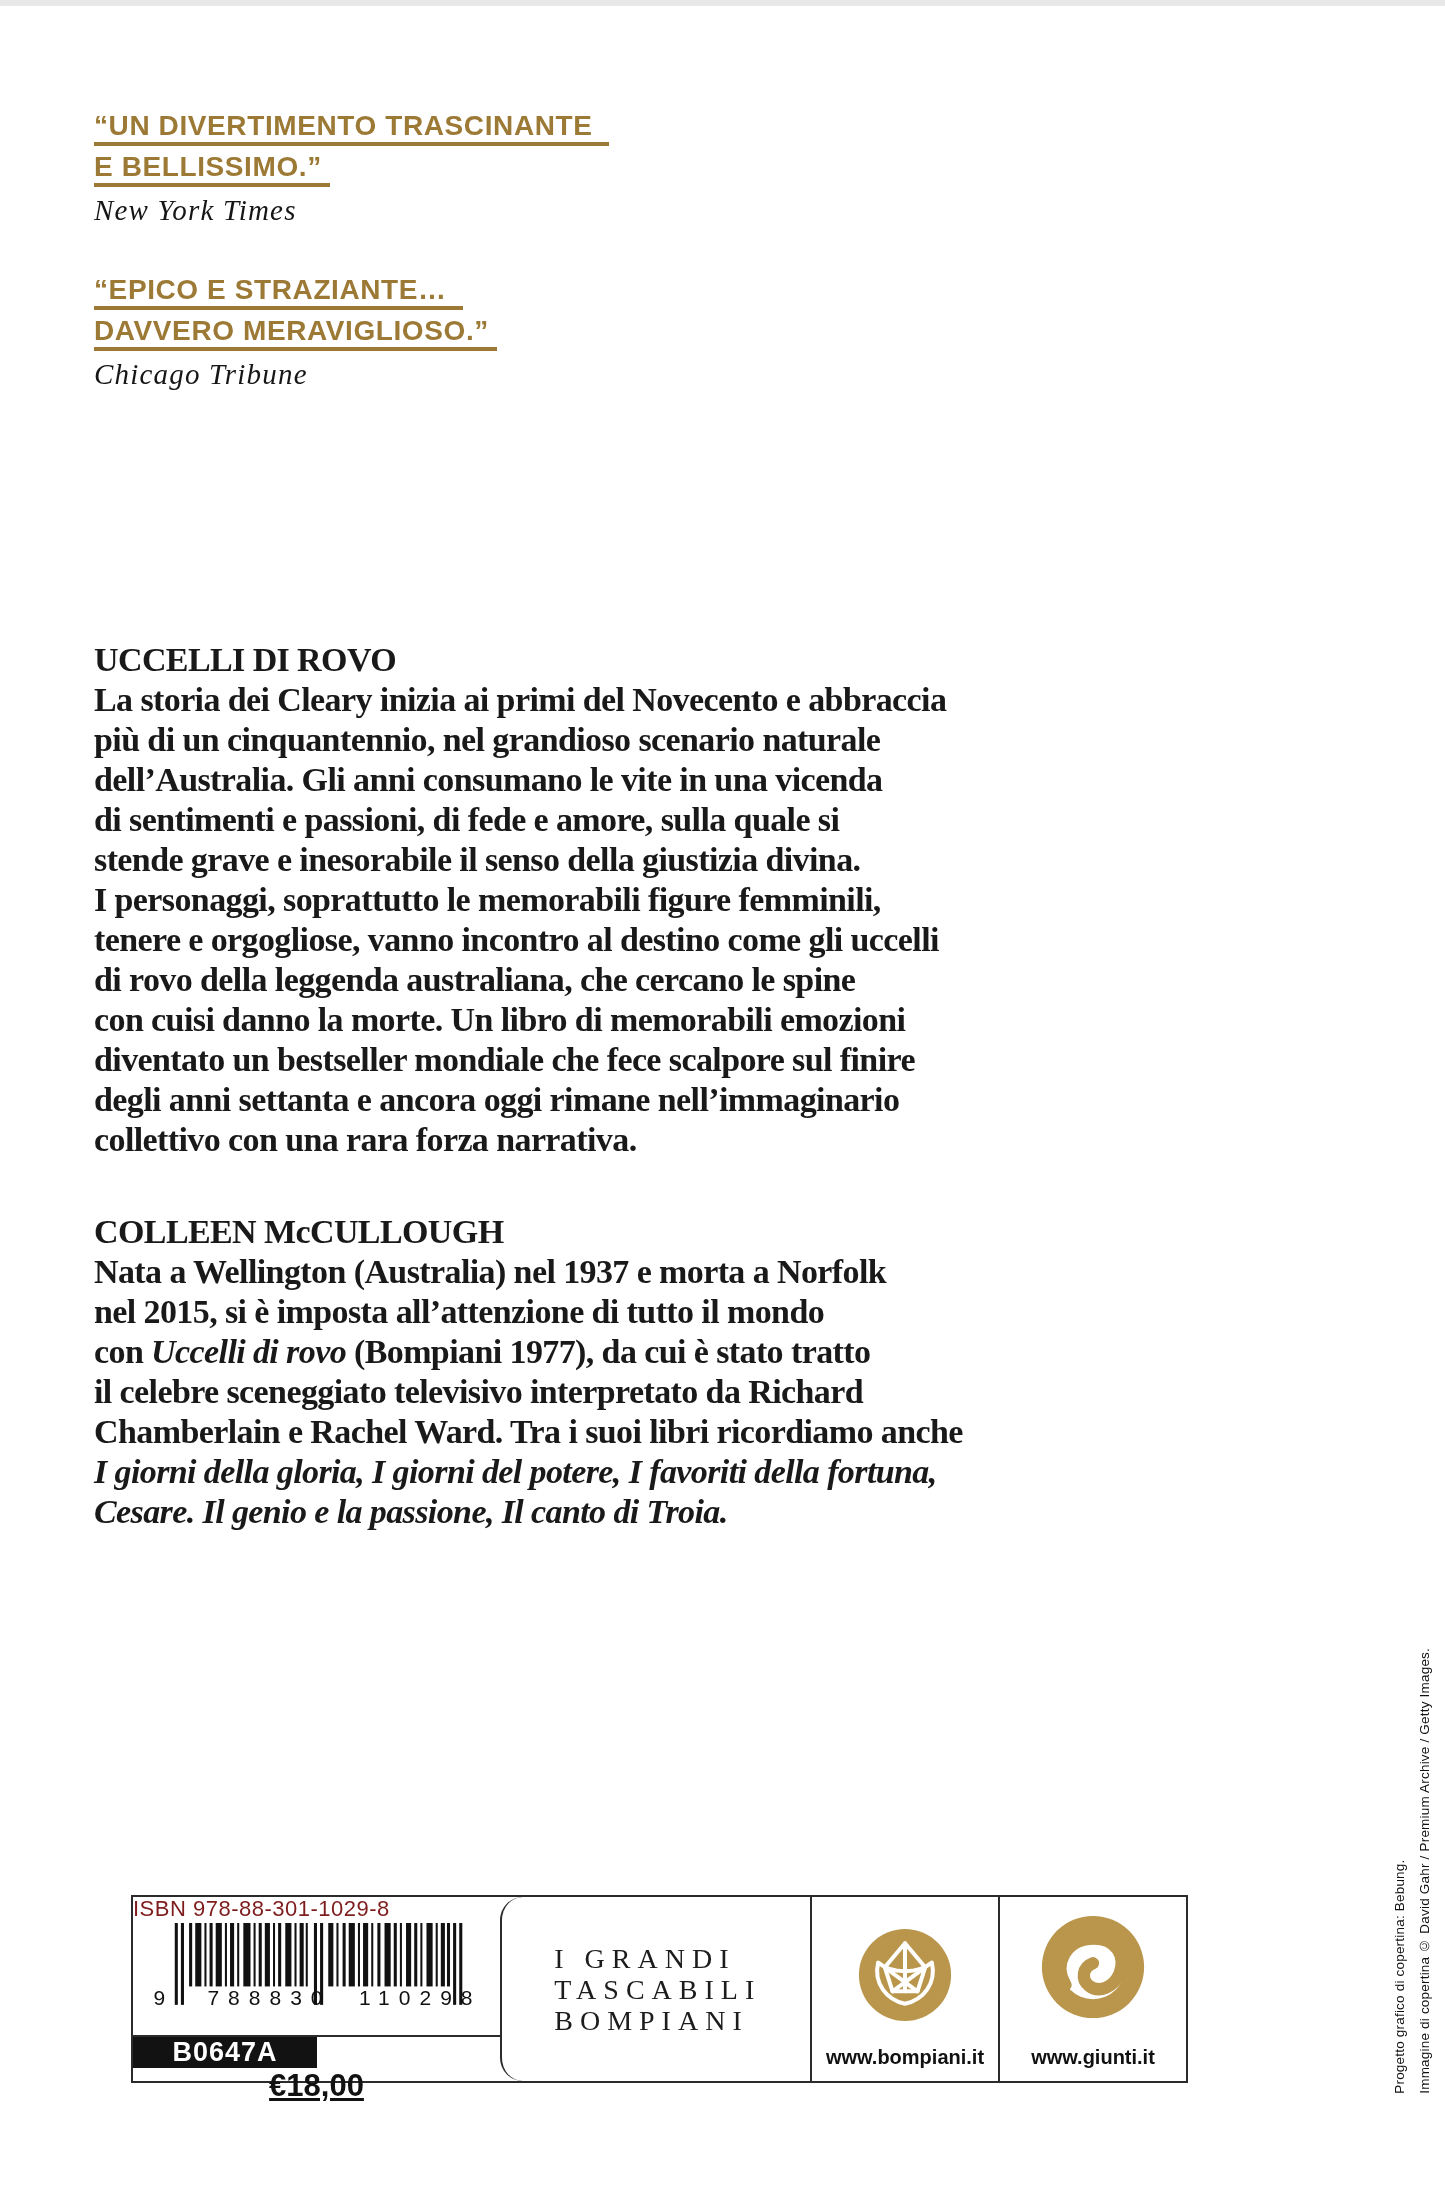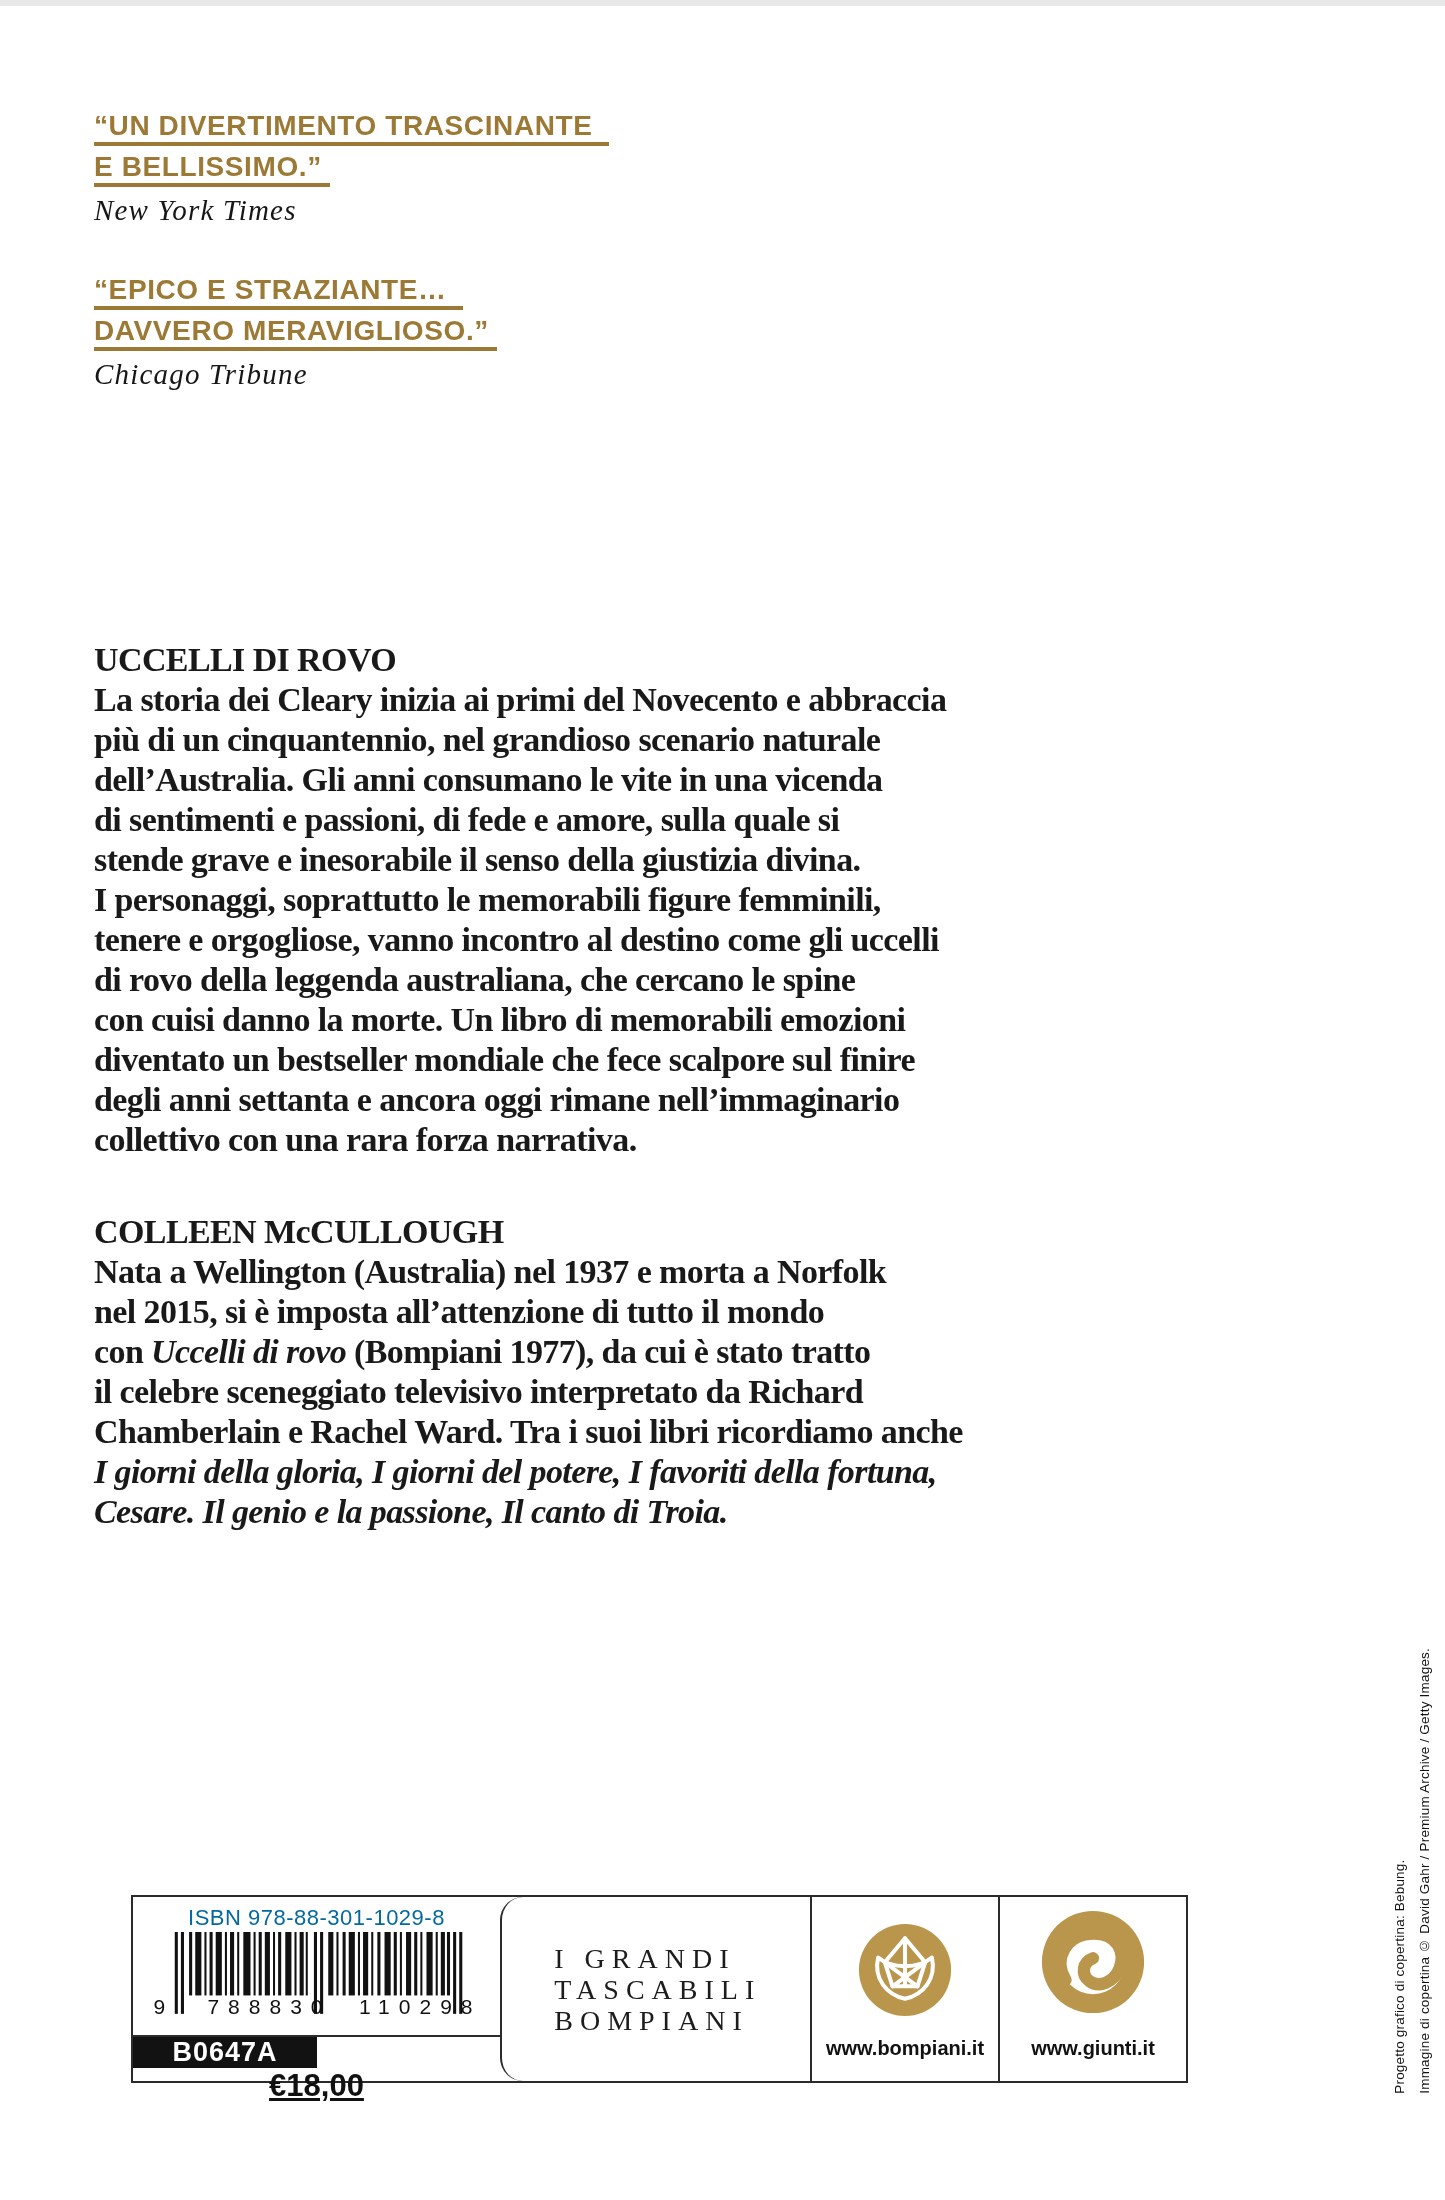--- a/index.html
+++ b/index.html
@@ -53,25 +53,23 @@
     width:1057px;height:188px;
     display:flex;
     border:2px solid #2b2b2b;
     box-sizing:border-box;
     background:#fff;
   }
   .cell{box-sizing:border-box;height:100%;}
   .cell + .cell{border-left:2px solid #2b2b2b;}
   .cell-barcode{width:367px;display:flex;flex-direction:column;}
   .isbn-line{
-    text-align:center;
     font:400 22px/24px "Liberation Sans", sans-serif;
     letter-spacing:.5px;
-    padding-top:9px;
-    color:#0369a1;
+    color:#7f1d1d;
   }
   .barcode-zone{flex:1;position:relative;padding-top:2px;}
   .barcode-svg{display:block;margin:0 auto;width:330px;height:88px;}
   .barcode-digits{
     width:330px;margin:-24px auto 0 auto;
     display:flex;align-items:flex-end;
     font:400 21px/22px "Liberation Sans", sans-serif;
     color:#111;
     position:relative;
   }
@@ -102,21 +100,21 @@
     text-indent:3.5px;
     color:#1c1c1c;
     white-space:pre;
   }
   .cell-logo{display:flex;flex-direction:column;align-items:center;}
   .cell-bompiani{width:188px;}
   .cell-giunti{flex:1;gap:16px;}
   .logo-wrap{flex:1;display:flex;align-items:center;justify-content:center;padding-top:6px;}
   .logo-url{
     font:700 20px/22px "Liberation Sans", sans-serif;
-    color:#111;padding-bottom:22px;
+    color:#111;padding-bottom:13px;
   }
 
   
   .credits{
     position:absolute;right:8px;bottom:112px;
     writing-mode:vertical-lr;
     transform:rotate(180deg);
     font:400 13.5px/25px "Liberation Sans", sans-serif;
     letter-spacing:.2px;
     color:#101010;

